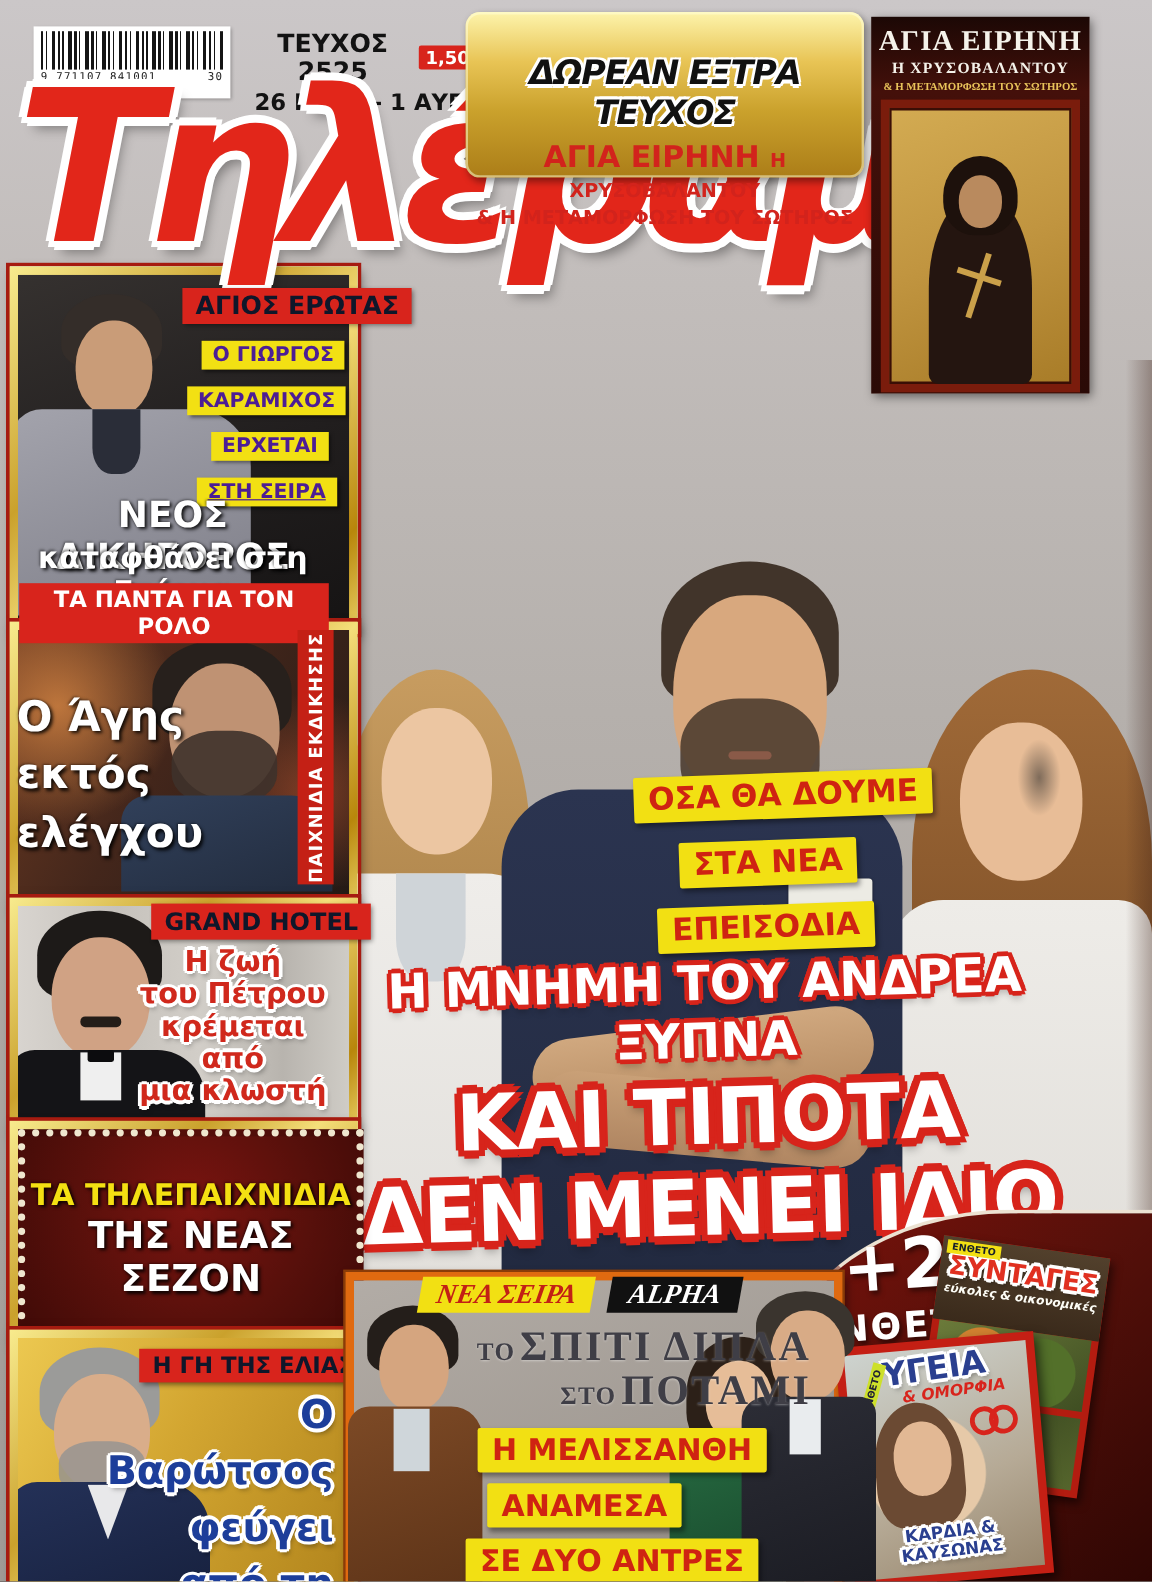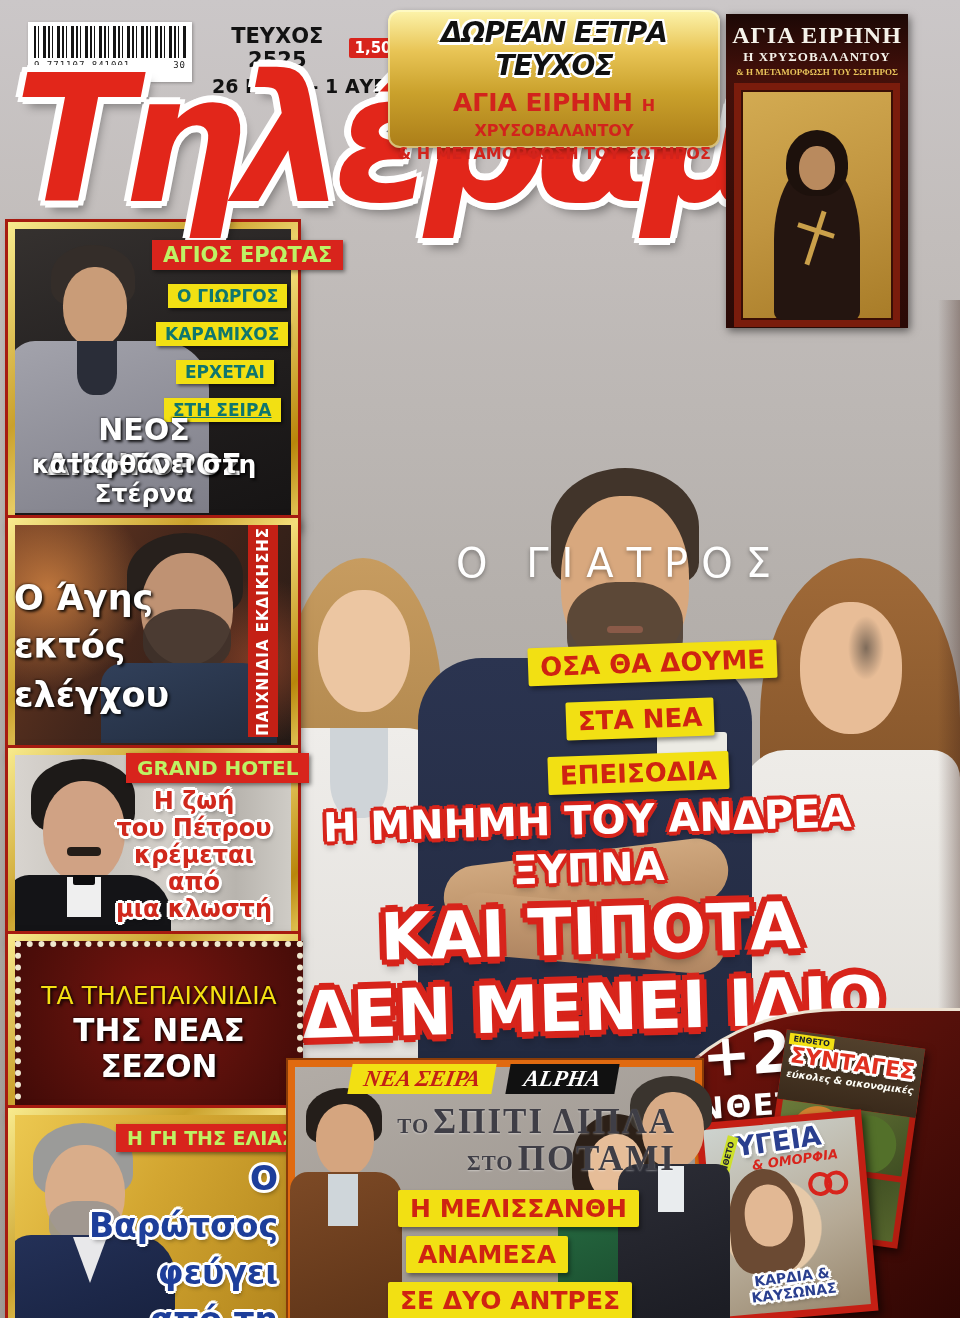--- a/index.html
+++ b/index.html
@@ -23,21 +23,21 @@
   .issue{left:212px;top:24px;width:196px;text-align:center;color:#121212;}
   .issue .row1{display:flex;align-items:center;justify-content:center;gap:6px;font-weight:bold;font-size:21px;}
   .issue .price{background:#d8241c;color:#fff;font-size:15px;font-weight:bold;padding:1px 6px;border-radius:2px;}
   .issue .row2{font-weight:bold;font-size:19px;margin-top:3px;white-space:nowrap;}
 
   
   .free-banner{left:388px;top:10px;width:332px;height:132px;border-radius:12px;z-index:7;
     background:linear-gradient(180deg,#fdf4ac 0%,#e8c455 30%,#caa12c 60%,#ab7d18 100%);
     box-shadow:2px 3px 6px rgba(0,0,0,.4), inset 0 0 0 2px rgba(255,255,220,.5);text-align:center;padding-top:6px;}
   .fb1{font-size:28px;font-weight:bold;font-style:italic;color:#111;letter-spacing:-1px;
-    text-shadow:-2px -2px 0 #fff,2px -2px 0 #fff,-2px 2px 0 #fff,2px 2px 0 #fff,0 3px 0 #fff;}
+    text-shadow:-2px -2px 0 #fff,2px -2px 0 #fff,-2px 2px 0 #fff,2px 2px 0 #fff,0 3px 0 #fff;margin-top:28px;}
   .fb2{margin-top:8px;color:#d2231c;font-weight:bold;font-size:25px;line-height:1;}
   .fb2 .sub{font-size:16px;}
   .fb3{color:#d2231c;font-weight:bold;font-size:16px;margin-top:4px;}
 
   
   .saint{left:726px;top:14px;width:182px;height:306px;z-index:8;text-align:center;
     background:linear-gradient(180deg,#1c0805 0%,#44100a 20%,#2a0a06 100%);
     box-shadow:2px 3px 8px rgba(0,0,0,.5);padding-top:8px;}
   .saint .t1{font-family:"Liberation Serif","DejaVu Serif",serif;color:#f5f2ea;font-weight:bold;font-size:24px;letter-spacing:1px;}
   .saint .t2{font-family:"Liberation Serif","DejaVu Serif",serif;color:#f5f2ea;font-weight:bold;font-size:13px;letter-spacing:1px;}
@@ -94,23 +94,23 @@
     background:linear-gradient(135deg,#f8eb8e 0%,#caa12c 35%,#f4de7a 55%,#b8860b 85%,#e9cf62 100%);
     box-shadow:0 0 0 3px #a61b10,3px 4px 9px rgba(0,0,0,.55);}
   .gb-in{position:relative;width:100%;height:100%;overflow:hidden;}
 
   .b1{top:222px;height:292px;}
   .b1 .bg{position:absolute;inset:0;background:linear-gradient(160deg,#35312f 0%,#211e1e 55%,#161414 100%);}
   .b1-hair{left:36px;top:16px;width:84px;height:62px;background:#342d29;border-radius:50% 50% 30% 30%;}
   .b1-face{left:48px;top:38px;width:64px;height:80px;background:#c99c78;border-radius:48%;}
   .b1-suit{left:-6px;top:112px;width:200px;height:172px;background:linear-gradient(160deg,#a3a3ac,#7e7e88);border-radius:26px 48px 0 0;}
   .b1-shirt{left:62px;top:112px;width:40px;height:54px;background:#2a2d38;border-radius:0 0 40% 40%;}
-  .tab-red{position:absolute;background:#d8241c;color:#bef264;font-weight:bold;white-space:nowrap;z-index:6;padding:3px 11px;box-shadow:2px 2px 4px rgba(0,0,0,.45);}
+  .tab-red{position:absolute;background:#d8241c;color:#0f172a;font-weight:bold;white-space:nowrap;z-index:6;padding:3px 11px;box-shadow:2px 2px 4px rgba(0,0,0,.45);}
   .b1-tab{left:152px;top:240px;font-size:21px;}
-  .chip-sm{position:absolute;z-index:6;background:#f2e013;color:#0f766e;font-weight:bold;font-size:17px;padding:2px 9px;box-shadow:2px 2px 3px rgba(0,0,0,.5);white-space:nowrap;}
+  .chip-sm{position:absolute;z-index:6;background:#f2e013;color:#4c1d95;font-weight:bold;font-size:17px;padding:2px 9px;box-shadow:2px 2px 3px rgba(0,0,0,.5);white-space:nowrap;}
   .b1-c0{left:168px;top:284px;}
   .b1-c1{left:156px;top:322px;}
   .b1-c2{left:176px;top:360px;}
   .b1-c3{left:164px;top:398px;text-decoration:underline;}
   .b1-h1{position:absolute;left:10px;top:412px;width:268px;text-align:center;z-index:6;color:#fff;font-weight:bold;font-size:30px;}
   .b1-h2{position:absolute;left:10px;top:450px;width:268px;text-align:center;z-index:6;color:#fff;font-weight:bold;font-size:25px;}
   .b1-footer{position:absolute;left:16px;top:486px;width:258px;z-index:6;background:#d8241c;color:#fff;font-weight:bold;font-size:19px;text-align:center;padding:3px 0;}
 
   .b2{top:518px;height:226px;}
   .b2 .bg{position:absolute;inset:0;background:
@@ -134,21 +134,21 @@
   .b3-tux{left:-8px;top:120px;width:164px;height:62px;background:#141417;border-radius:22px 40px 0 0;}
   .b3-shirt{left:52px;top:122px;width:34px;height:40px;background:#efefef;}
   .b3-bow{left:58px;top:120px;width:22px;height:10px;background:#0c0c0e;border-radius:2px;}
   .b3-tab{left:126px;top:753px;font-size:20px;}
   .b3-text{position:absolute;left:108px;top:788px;width:172px;z-index:6;text-align:center;font-weight:bold;font-size:24px;line-height:1.13;color:#d0281c;}
 
   .b4{top:934px;height:170px;}
   .b4 .stamp{position:relative;width:100%;height:100%;border:6px dotted #efe7cf;
     background:radial-gradient(circle at 50% 35%,#7a1410 0%,#58100b 55%,#3f0a07 100%);
     display:flex;flex-direction:column;align-items:center;justify-content:center;text-align:center;}
-  .b4-l1{color:#f4e012;font-weight:normal;font-size:25px;}
+  .b4-l1{color:#f4e012;font-weight:bold;font-size:25px;}
   .b4-l2{color:#fff;font-weight:bold;font-size:31px;margin-top:2px;}
   .b4-l34{color:#d8241c;font-weight:bold;font-size:22px;line-height:1.3;margin-top:6px;}
 
   .b5{top:1108px;height:217px;}
   .b5 .bg{position:absolute;inset:0;background:linear-gradient(120deg,#ecc850 0%,#d3a631 45%,#b1841c 100%);}
   .b5-hair{left:18px;top:8px;width:100px;height:74px;background:#9b9b99;border-radius:50% 50% 30% 30%;}
   .b5-face{left:30px;top:30px;width:80px;height:98px;background:#d9ad8a;border-radius:48%;}
   .b5-beard{left:34px;top:86px;width:72px;height:46px;background:rgba(150,148,145,.85);border-radius:40%;}
   .b5-suit{left:-8px;top:120px;width:168px;height:84px;background:linear-gradient(160deg,#243158,#182240);border-radius:24px 40px 0 0;}
   .b5-shirt{left:58px;top:122px;width:34px;height:46px;background:#e8e8ea;clip-path:polygon(0 0,100% 0,50% 100%);}
@@ -280,21 +280,20 @@
     <div class="t3">&amp; Η ΜΕΤΑΜΟΡΦΩΣΗ ΤΟΥ ΣΩΤΗΡΟΣ</div>
     <div class="icon-frame">
       <div class="icon-robe"></div>
       <div class="icon-veil"></div>
       <div class="icon-face"></div>
       <div class="icon-cross-v"></div>
       <div class="icon-cross-h"></div>
     </div>
   </div>
 
-  <div class="abs show-title">Ο ΓΙΑΤΡΟΣ</div>
   <span class="abs chip chip-osa">ΟΣΑ ΘΑ ΔΟΥΜΕ</span>
   <span class="abs chip chip-sta">ΣΤΑ ΝΕΑ</span>
   <span class="abs chip chip-epi">ΕΠΕΙΣΟΔΙΑ</span>
 
   <div class="abs headline">
     <div class="h1 sw-red-s">Η ΜΝΗΜΗ ΤΟΥ ΑΝΔΡΕΑ ΞΥΠΝΑ</div>
     <div class="h2 sw-red-l">ΚΑΙ ΤΙΠΟΤΑ</div>
     <div class="h3 sw-red-l">ΔΕΝ ΜΕΝΕΙ ΙΔΙΟ</div>
   </div>
 
@@ -307,20 +306,21 @@
       <div class="pw b1-shirt"></div>
     </div>
   </div>
   <div class="tab-red b1-tab">ΑΓΙΟΣ ΕΡΩΤΑΣ</div>
   <span class="chip-sm b1-c0">Ο ΓΙΩΡΓΟΣ</span>
   <span class="chip-sm b1-c1">ΚΑΡΑΜΙΧΟΣ</span>
   <span class="chip-sm b1-c2">ΕΡΧΕΤΑΙ</span>
   <span class="chip-sm b1-c3">ΣΤΗ ΣΕΙΡΑ</span>
   <div class="b1-h1 sh-dark">ΝΕΟΣ ΔΙΚΗΓΟΡΟΣ</div>
   <div class="b1-h2 sh-dark">καταφθάνει στη Στέρνα</div>
+  <div class="b1-footer">ΤΑ ΠΑΝΤΑ ΓΙΑ ΤΟΝ ΡΟΛΟ</div>
 
   <div class="gold-box b2">
     <div class="gb-in">
       <div class="bg"></div>
       <div class="pw b2-hair"></div>
       <div class="pw b2-face"></div>
       <div class="pw b2-beard"></div>
       <div class="pw b2-jacket"></div>
     </div>
   </div>

